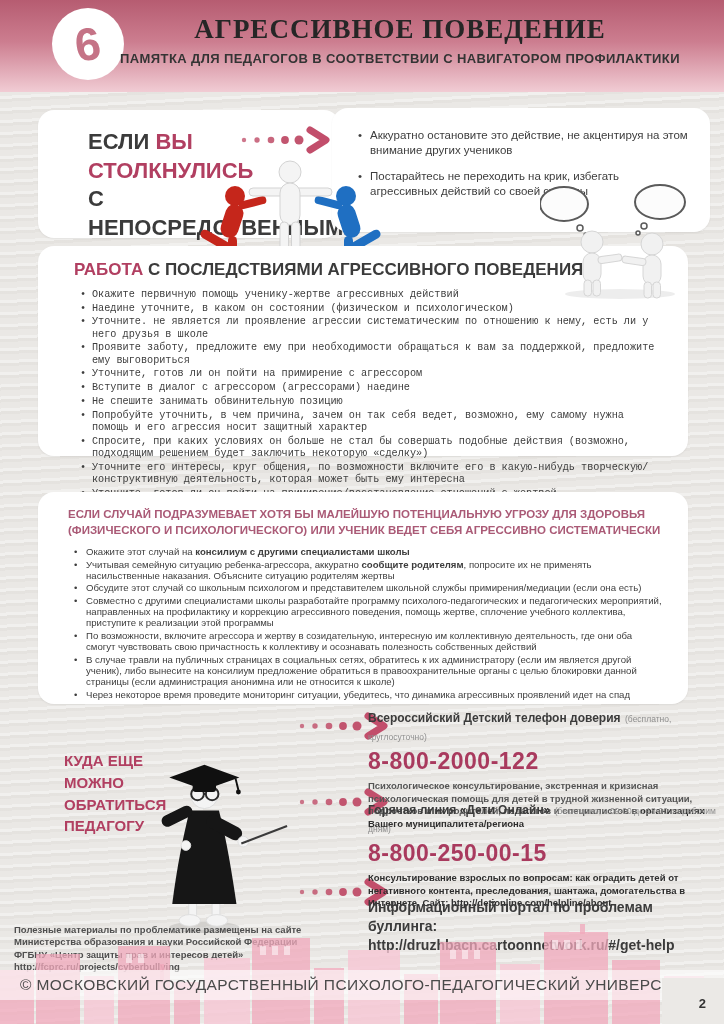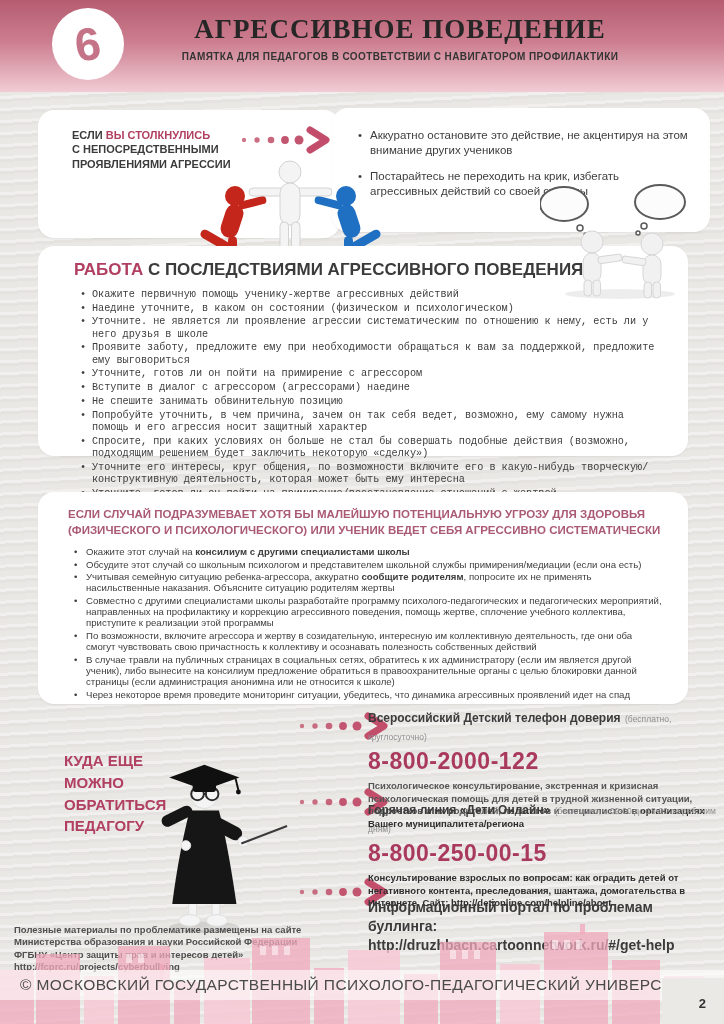--- a/index.html
+++ b/index.html
@@ -8,25 +8,25 @@
     background-color:#eae8e5;
     background-image:repeating-linear-gradient(177deg,rgba(255,255,255,.35) 0 3px,rgba(214,211,206,.25) 3px 6px,rgba(255,255,255,0) 6px 12px);}
   
   .header{position:absolute;left:0;top:0;width:724px;height:92px;
     background:linear-gradient(180deg,#b65c71 0%,#cc7d8f 45%,#f1ccd4 100%);}
   .logo-circle{position:absolute;left:52px;top:8px;width:72px;height:72px;border-radius:50%;
     background:#fff;display:flex;align-items:center;justify-content:center;}
   .logo-num{font-size:46px;font-weight:bold;color:#c57386;transform:rotate(-8deg);line-height:1;}
   .header-titles{position:absolute;left:120px;top:14px;width:560px;text-align:center;}
   .page-title{font-size:27px;font-weight:bold;color:#262626;letter-spacing:1px;font-family:Liberation Serif, serif;}
-  .page-subtitle{font-size:10px;font-weight:bold;color:#343434;margin-top:6px;letter-spacing:.4px;}
+  .page-subtitle{font-size:13px;font-weight:bold;color:#343434;margin-top:6px;letter-spacing:.4px;}
   
   .card{position:absolute;background:#fff;border-radius:16px;box-shadow:0 1px 2px rgba(0,0,0,.06);}
   .card1{left:38px;top:110px;width:302px;height:128px;padding:18px 16px 0 34px;box-sizing:border-box;}
-  .h1-line{font-size:11px;font-weight:bold;color:#3b3b3b;line-height:1.3;}
+  .h1-line{font-size:22px;font-weight:bold;color:#3b3b3b;line-height:1.3;margin-left:16px;}
   .accent{color:#b13f61;}
   .card2{left:332px;top:108px;width:378px;height:124px;padding:16px 18px 0 20px;box-sizing:border-box;}
   .bullets{list-style:none;margin:4px;padding:0;}
   .bullets li{position:relative;padding-left:14px;}
   .bullets li::before{content:"\2022";position:absolute;left:2px;top:0;}
   .card2 .bullets li{font-size:11.5px;line-height:1.3;margin-bottom:11px;color:#3d3d3d;}
   .card3{left:38px;top:246px;width:650px;height:210px;padding:14px 20px 0 36px;box-sizing:border-box;}
   .sec-title{font-size:17px;font-weight:bold;color:#3b3b3b;margin-bottom:9px;}
   .card3 .bullets li{font-size:10.2px;line-height:1.2;margin-bottom:1.5px;color:#3d3d3d;}
   .card4{left:38px;top:492px;width:650px;height:212px;padding:15px 16px 0 30px;box-sizing:border-box;}
@@ -158,22 +158,22 @@
       <rect x="82" y="75" width="24" height="7" rx="3.5" transform="rotate(8 106 78)"></rect>
       <rect x="104" y="98" width="7.5" height="16" rx="3.5"></rect>
         <rect x="113" y="98" width="7.5" height="16" rx="3.5"></rect>
     </g>
   </svg>
 
   <div class="card card4">
     <div class="pink-heading">ЕСЛИ СЛУЧАЙ ПОДРАЗУМЕВАЕТ ХОТЯ БЫ МАЛЕЙШУЮ ПОТЕНЦИАЛЬНУЮ УГРОЗУ ДЛЯ ЗДОРОВЬЯ (ФИЗИЧЕСКОГО И ПСИХОЛОГИЧЕСКОГО) ИЛИ УЧЕНИК ВЕДЕТ СЕБЯ АГРЕССИВНО СИСТЕМАТИЧЕСКИ</div>
     <ul class="bullets" style="width:592px;">
         <li><span>Окажите этот случай на </span><span style="font-weight: bold;">консилиум с другими специалистами школы</span></li>
+        <li><span>Учитывая семейную ситуацию ребенка-агрессора, аккуратно </span><span style="font-weight: bold;">сообщите родителям</span><span>, попросите их не применять насильственные наказания. Объясните ситуацию родителям жертвы</span></li>
         <li>Обсудите этот случай со школьным психологом и представителем школьной службы примирения/медиации (если она есть)</li>
-        <li><span>Учитывая семейную ситуацию ребенка-агрессора, аккуратно </span><span style="font-weight: bold;">сообщите родителям</span><span>, попросите их не применять насильственные наказания. Объясните ситуацию родителям жертвы</span></li>
         <li>Совместно с другими специалистами школы разработайте программу психолого-педагогических и педагогических мероприятий, направленных на профилактику и коррекцию агрессивного поведения, помощь жертве, сплочение учебного коллектива, приступите к реализации этой программы</li>
         <li>По возможности, включите агрессора и жертву в созидательную, интересную им коллективную деятельность, где они оба смогут чувствовать свою причастность к коллективу и осознавать полезность собственных действий</li>
         <li>В случае травли на публичных страницах в социальных сетях, обратитесь к их администратору (если им является другой ученик), либо вынесите на консилиум предложение обратиться в правоохранительные органы с целью блокировки данной страницы (если администрация анонимна или не относится к школе)</li>
         <li>Через некоторое время проведите мониторинг ситуации, убедитесь, что динамика агрессивных проявлений идет на спад</li>
       </ul>
   </div>
 
   <div class="contact-heading">КУДА ЕЩЕ МОЖНО ОБРАТИТЬСЯ ПЕДАГОГУ</div>
 
   <svg class="illus" style="left:142px;top:756px;width:150px;height:180px;" viewBox="0 0 150 185">

